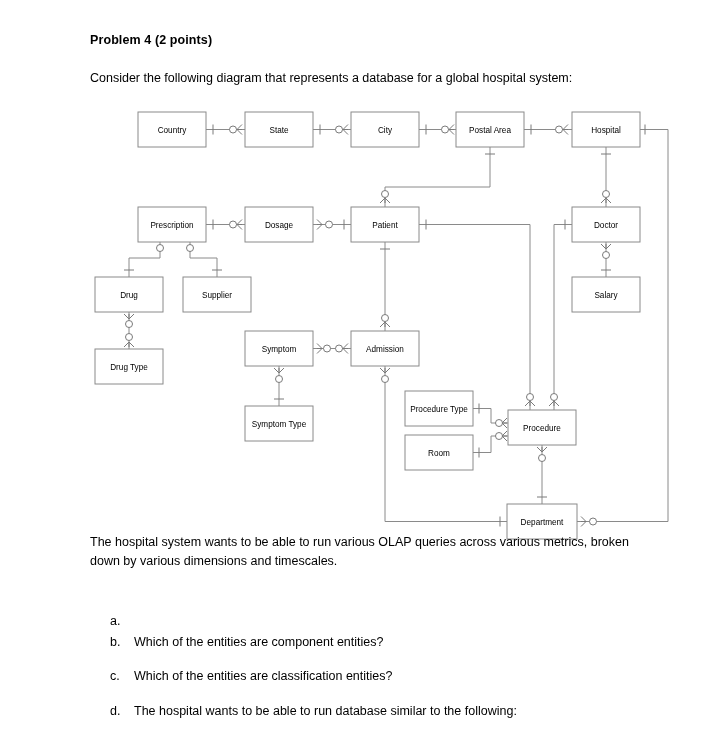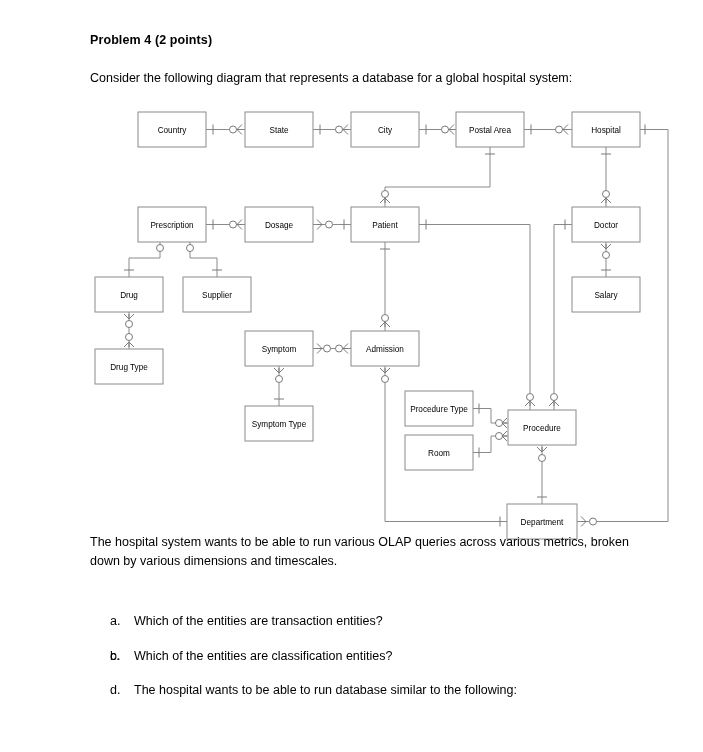--- a/index.html
+++ b/index.html
@@ -306,24 +306,24 @@
         </g>
       </g>
     </svg>
   </div>
 
   <div class="body-text" id="olap-text">The hospital system wants to be able to run various OLAP queries across various metrics, broken down by various dimensions and timescales.</div>
 
   <div class="qlist">
     <div class="qitem">
       <span class="qmark">a.</span>
-      <span>Which of the entities are transaction entities?</span>
     </div>
     <div class="qitem">
       <span class="qmark">b.</span>
+      <span>Which of the entities are component entities?</span>
     </div>
     <div class="qitem">
       <span class="qmark">c.</span>
       <span>Which of the entities are classification entities?</span>
     </div>
     <div class="qitem">
       <span class="qmark">d.</span>
       <span>The hospital wants to be able to run database similar to the following:</span>
     </div>
   </div>

